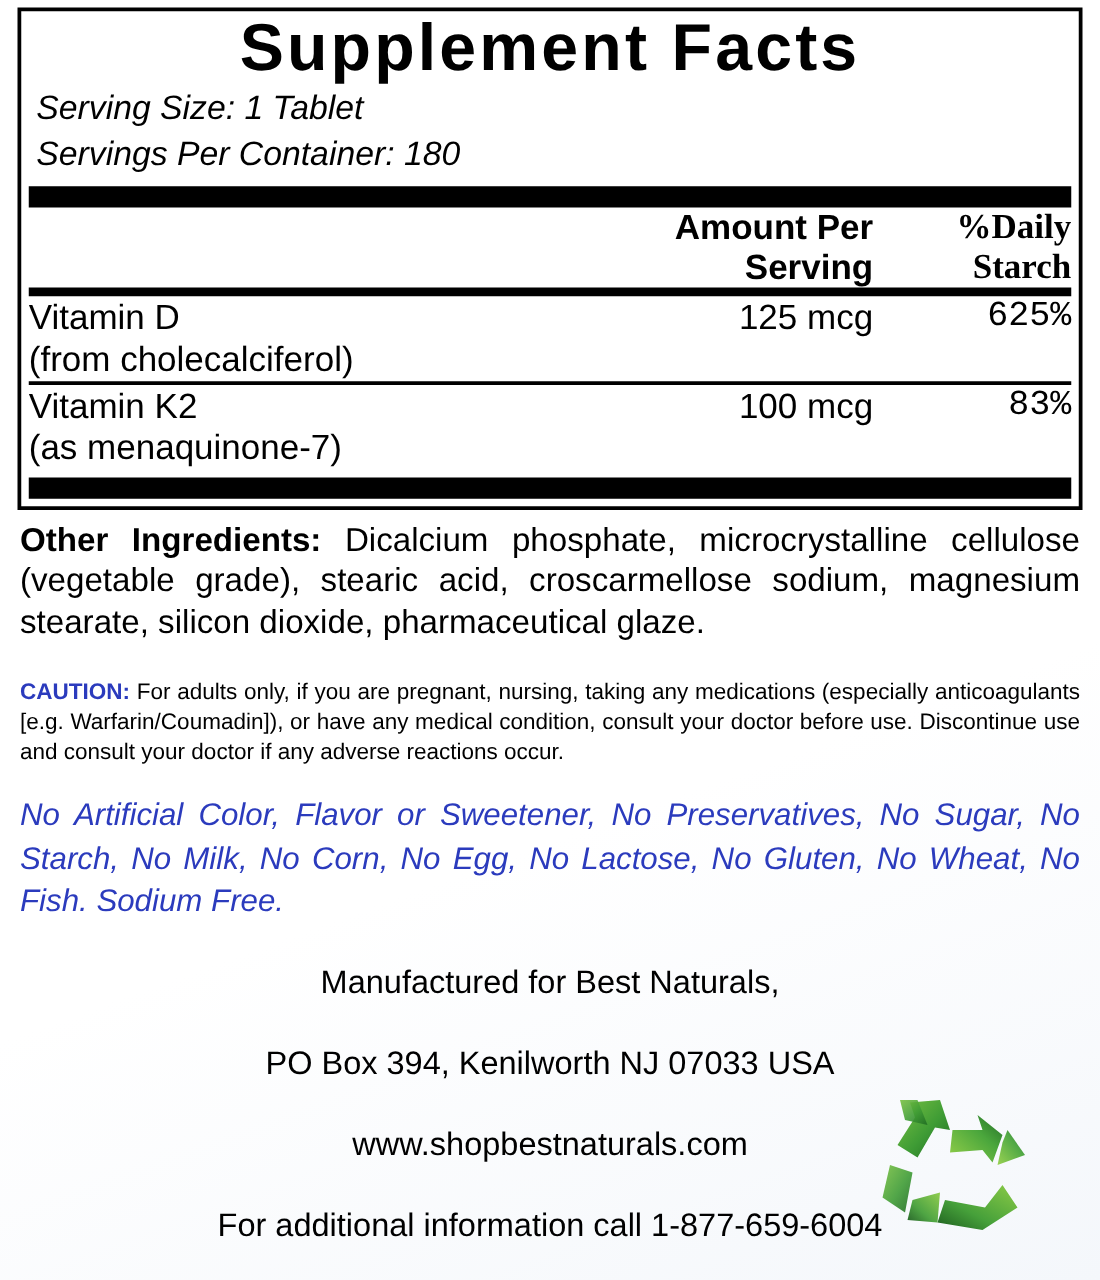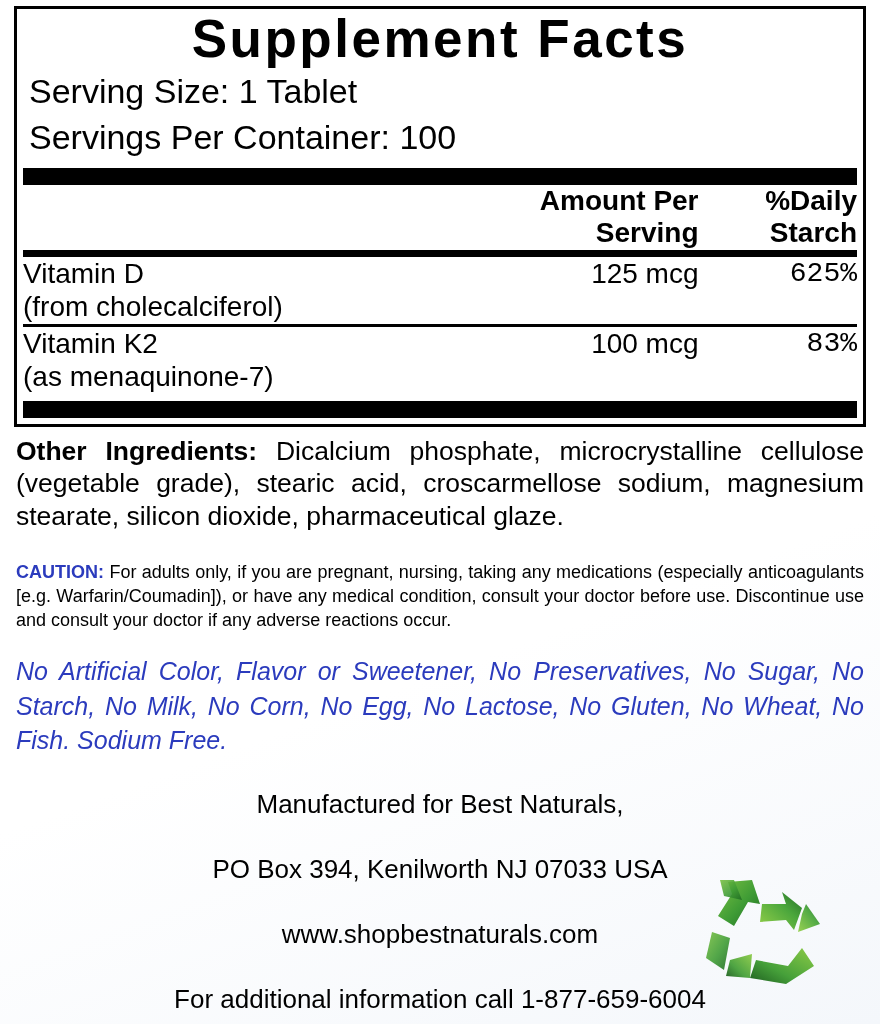--- a/index.html
+++ b/index.html
@@ -33,23 +33,24 @@
   .facts-title {
     font-size: 53px;
     font-weight: bold;
     letter-spacing: 2.5px;
     text-align: center;
     line-height: 1.04;
     margin: 2px 0 2px 0;
     white-space: nowrap;
   }
   .serving-line {
-    font-size: 34px;
+    font-size: 27px;
     line-height: 1.36;
     padding-left: 6px;
+    font-style: italic;
   }
   .rule-thick {
     height: 17px;
     background: #000;
     margin: 7px 0 0 0;
   }
 
   table.facts {
     width: 100%;
     border-collapse: collapse;
@@ -60,21 +61,21 @@
     padding: 0;
   }
   .hdr-row td {
     font-weight: bold;
     text-align: right;
     line-height: 1.16;
     padding: 4px 0 4px 0;
   }
   .col-name { width: 56%; }
   .col-amt  { width: 25%; text-align: right; }
-  .col-dv   { width: 19%; text-align: right; }
+  .col-dv   { width: 19%; text-align: right; font-family: Liberation Serif, serif; }
 
   .nutrient-name {
     padding-left: 6px;
     line-height: 1.2;
   }
   .nutrient-sub {
     padding-left: 34px;
     line-height: 1.2;
   }
   .amt, .dv {
@@ -161,21 +162,21 @@
 </head>
 <body>
 
 <div class="label">
 
   <div class="facts-panel">
 
     <div class="facts-title">Supplement Facts</div>
 
     <div class="serving-line">Serving Size: 1 Tablet</div>
-    <div class="serving-line">Servings Per Container: 100</div>
+    <div class="serving-line">Servings Per Container: 180</div>
 
     <div class="rule-thick"></div>
 
     <table class="facts">
       <tbody>
           <tr class="hdr-row">
         <td class="col-name"></td>
         <td class="col-amt">
           <div>Amount Per</div>
           <div>Serving</div>

